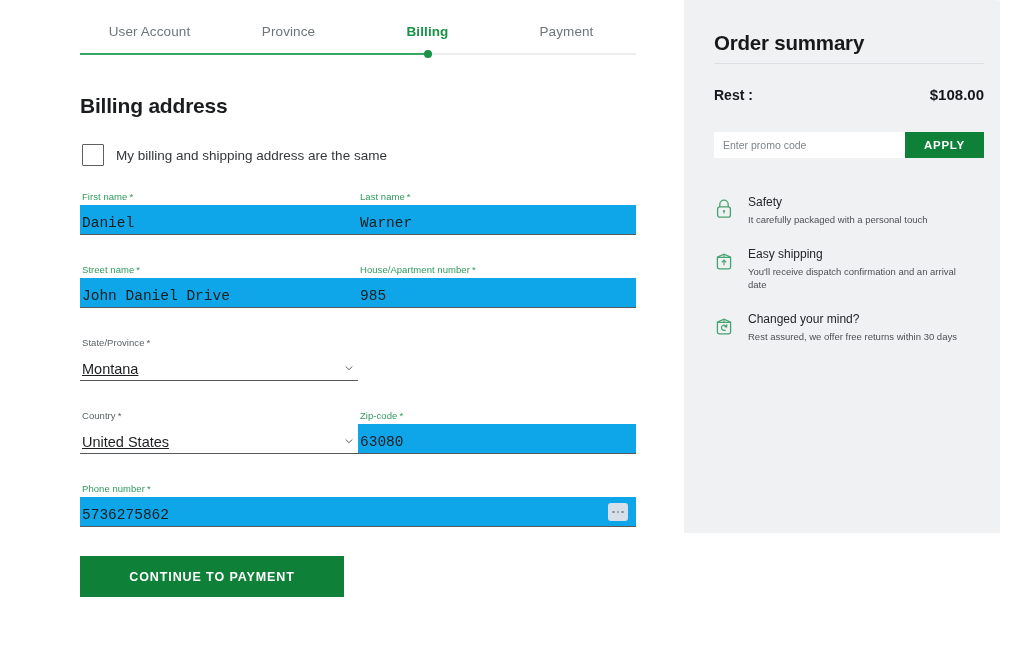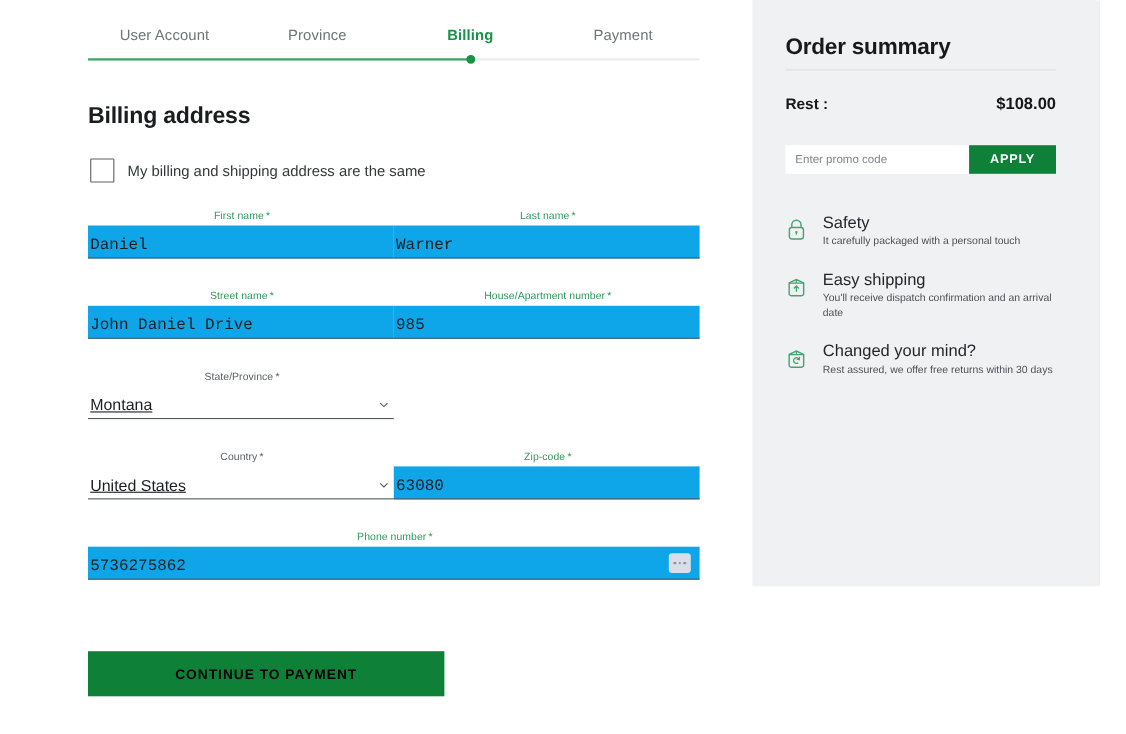--- a/index.html
+++ b/index.html
@@ -88,21 +88,21 @@
     cursor: pointer;
     flex: none;
   }
   .check-label {
     margin-left: 12px;
     font-size: 13.5px;
     color: #33383b;
   }
 
   
-  .rows { margin-top: 25px; text-align: center; }
+  .rows { margin-top: 25px; }
   .row {
     display: flex;
     justify-content: space-between;
     margin-bottom: 29px;
   }
   .field { width: 278px; position: relative; }
   .field.full { width: 556px; }
 
   .f-label {
     font-size: 9.5px;
@@ -149,41 +149,40 @@
   }
   .ellipsis-btn i {
     display: block;
     width: 2.6px; height: 2.6px;
     border-radius: 50%;
     background: #8b929b;
   }
 
   
   .continue-btn {
-    margin-top: 36px;
-    width: 324px;
+    width: 264px;
     height: 41px;
     background: #0e8038;
-    color: #000000;
+    color: #ffffff;
     border: none;
     font-family: inherit;
     font-size: 12.5px;
     font-weight: 700;
     letter-spacing: .9px;
     cursor: pointer;
   }
 
   
   .summary {
     position: absolute;
     left: 684px; top: 0;
     width: 316px;
     height: 533px;
     background: #f0f1f3;
-    padding: 22px 40px 0 30px;
+    padding: 22px 16px 0 30px;
   }
   .sum-title {
     font-size: 20.5px;
     font-weight: 700;
     color: #17191b;
     letter-spacing: -.2px;
     margin-top: 9px;
   }
   .sum-lines { margin-top: 31px; }
   .sum-line {
@@ -242,21 +241,21 @@
     display: flex;
     margin-bottom: 21px;
   }
   .perk-icon {
     flex: none;
     width: 24px;
     margin-right: 10px;
     padding-top: 3px;
   }
   .perk-title {
-    font-size: 15px;
+    font-size: 12px;
     color: #23262a;
     line-height: 15px;
     margin-bottom: 3px;
   }
   .perk-desc {
     font-size: 9.5px;
     color: #4c5155;
     line-height: 13px;
     max-width: 222px;
   }

